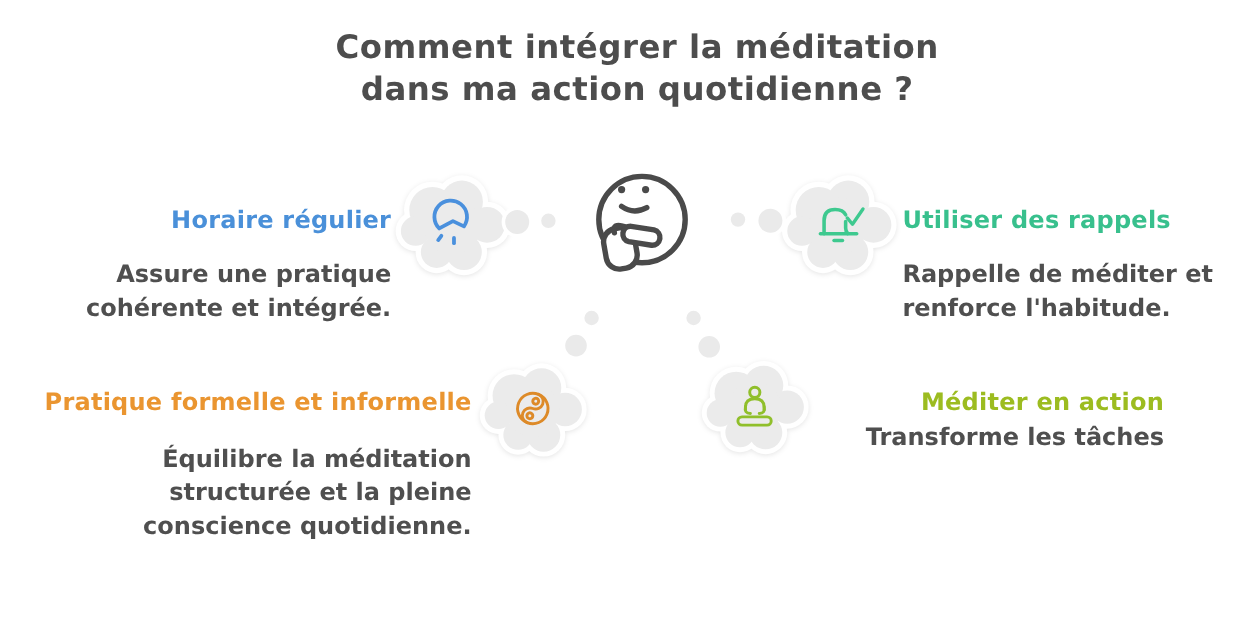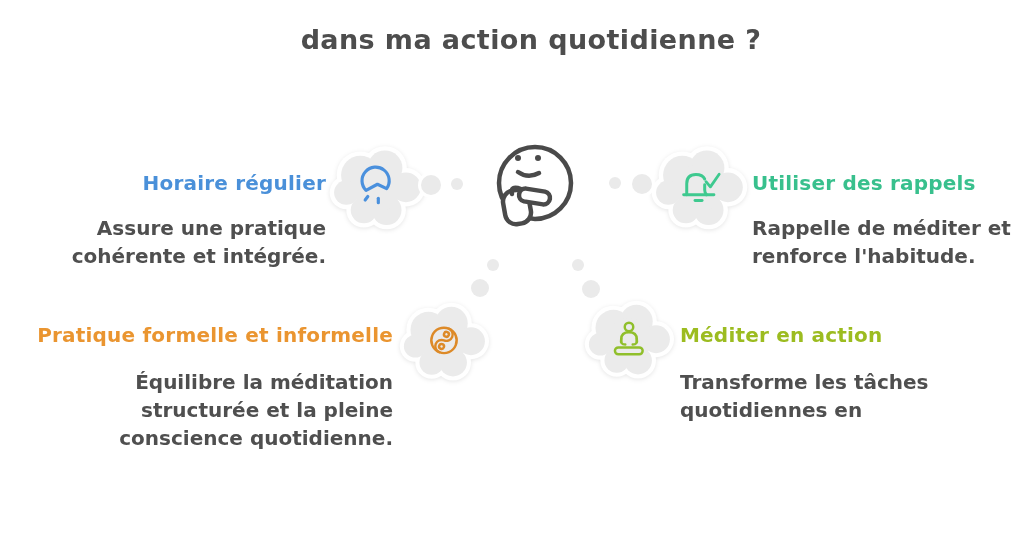--- a/index.html
+++ b/index.html
@@ -18,22 +18,22 @@
 
   
   .callout{position:absolute;}
   .callout h2{margin:0;font-size:20px;line-height:30px;font-weight:700;letter-spacing:.2px;white-space:nowrap;}
   .callout .body{margin:16px 0 0;font-size:20px;line-height:28px;font-weight:700;color:#4f4f4f;}
   .callout .body span{display:block;white-space:nowrap;}
   .tl{top:168px;right:704px;width:340px;text-align:right;}
   .tr{top:168px;left:752px;width:280px;text-align:left;}
   .bl{top:320px;right:637px;width:430px;text-align:right;}
   .bl .body{margin-top:18px;}
-  .br{top:320px;left:680px;width:290px;text-align:left;}
-  .br .body{margin-top:18px;}
+  .br{top:320px;left:680px;width:290px;text-align:right;}
+  .br .body{margin-top:0;}
   .c-blue{color:#4a90d9;}
   .c-green{color:#38c08d;}
   .c-orange{color:#ea9530;}
   .c-olive{color:#9cbc20;}
 
   
   .cloud{position:absolute;filter:drop-shadow(0 1px 2px rgba(0,0,0,.10));}
   #cloud-tl{left:328px;top:140px;width:98px;height:92px;}
   #cloud-tr{left:650px;top:140px;width:98px;height:92px;}
   #cloud-bl{left:399px;top:297px;width:90px;height:86px;}
@@ -44,20 +44,21 @@
 
   
   #face{position:absolute;left:470px;top:128px;width:130px;height:115px;}
 </style>
 </head>
 <body>
 
 <div class="stage">
 
   <h1 class="title">
+    <span>Comment intégrer la méditation</span>
     <span>dans ma action quotidienne ?</span>
   </h1>
 
   <section class="callout tl">
     <h2 class="c-blue">Horaire régulier</h2>
     <p class="body">
       <span>Assure une pratique</span>
       <span>cohérente et intégrée.</span>
     </p>
   </section>
@@ -76,21 +77,20 @@
       <span>Équilibre la méditation</span>
       <span>structurée et la pleine</span>
       <span>conscience quotidienne.</span>
     </p>
   </section>
 
   <section class="callout br">
     <h2 class="c-olive">Méditer en action</h2>
     <p class="body">
       <span>Transforme les tâches</span>
-      <span>quotidiennes en</span>
     </p>
   </section>
 
   <svg id="cloud-tl" class="cloud" viewBox="0 0 110 105">
     <g fill="#ffffff">
       <circle cx="36" cy="40" r="27"></circle>
         <circle cx="64" cy="32" r="25"></circle>
         <circle cx="88" cy="54" r="22"></circle>
       <circle cx="66" cy="80" r="22"></circle>
         <circle cx="40" cy="80" r="20"></circle>

